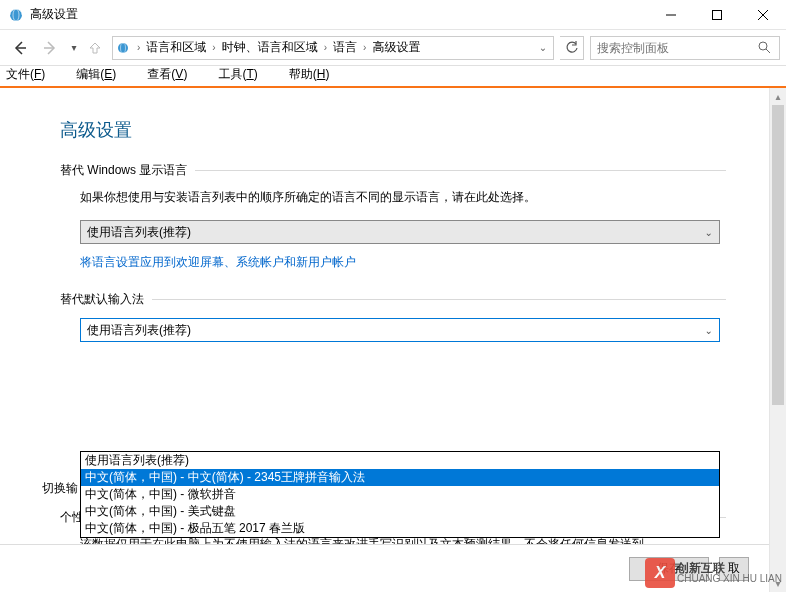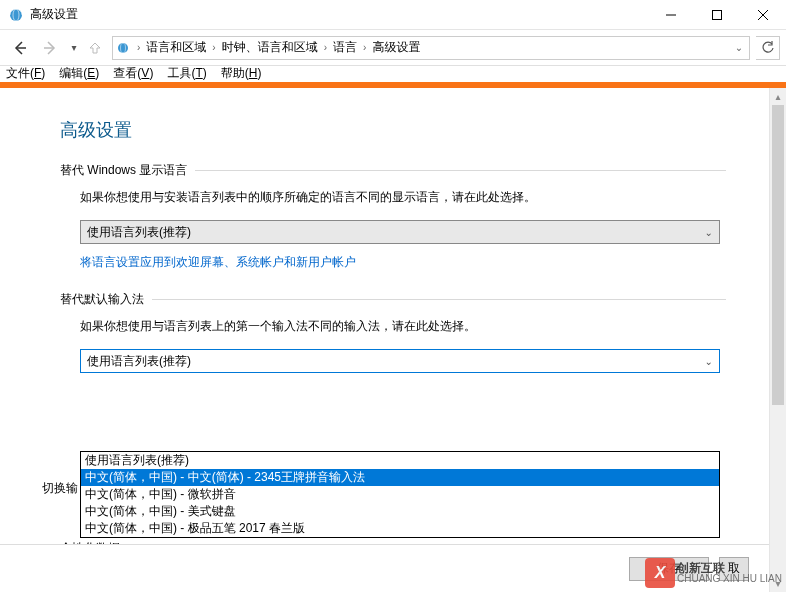--- a/index.html
+++ b/index.html
@@ -16,21 +16,21 @@
 .up-arrow { width: 22px; height: 28px; display: flex; align-items: center; justify-content: center; color: #bbb; }
 .addressbar { flex: 1; height: 24px; border: 1px solid #ccc; display: flex; align-items: center; background: #fff; margin: 0 4px; }
 .addressbar .crumb-icon { width: 20px; display: flex; align-items: center; justify-content: center; }
 .addressbar .sep { padding: 0 4px; color: #666; font-size: 10px; }
 .addressbar .crumb { padding: 0 2px; font-size: 12px; }
 .addressbar .addr-dropdown { width: 20px; text-align: center; color: #666; font-size: 10px; }
 .refresh-btn { width: 24px; height: 24px; border: 1px solid #ccc; border-left: none; display: flex; align-items: center; justify-content: center; }
 .searchbar { width: 190px; height: 24px; border: 1px solid #ccc; display: flex; align-items: center; margin-left: 4px; }
 .searchbar input { border: none; outline: none; flex: 1; padding: 0 6px; font-size: 12px; background: transparent; }
 .searchbar .search-icon { width: 24px; text-align: center; color: #666; }
-.menubar { height: 22px; display: flex; align-items: flex-end; padding: 0 6px; gap: 14px; font-size: 12px; border-bottom: 6px solid #f97316; }
+.menubar { height: 22px; display: flex; align-items: flex-start; padding: 0 6px; gap: 31px; font-size: 12px; border-bottom: 2px solid #f97316; }
 .menubar .menu-item u { text-decoration: underline; }
 .content-wrap { position: absolute; top: 88px; bottom: 0; left: 0; right: 0; overflow: hidden; }
 .scrollbar { position: absolute; right: 0; top: 0; bottom: 0; width: 17px; background: #f0f0f0; border-left: 1px solid #e5e5e5; }
 .scrollbar .sb-btn { height: 17px; display: flex; align-items: center; justify-content: center; color: #888; font-size: 10px; }
 .scrollbar .sb-thumb { position: absolute; left: 2px; right: 2px; top: 17px; height: 300px; background: #cdcdcd; }
 .content { padding: 30px 60px 20px 60px; }
 h1.page-title { font-size: 18px; color: #0c5a8c; font-weight: normal; margin-bottom: 20px; }
 .section-header { font-size: 12px; margin-bottom: 10px; display: flex; align-items: center; }
 .section-header .line { flex: 1; height: 1px; background: #d9d9d9; margin-left: 8px; }
 .section-body { padding-left: 20px; margin-bottom: 20px; }
@@ -118,20 +118,29 @@
     <span class="crumb">高级设置</span>
     <span style="flex:1"></span>
     <span class="addr-dropdown">⌄</span>
   </div>
   <div class="refresh-btn">
     <svg width="14" height="14" viewBox="0 0 14 14">
         <path d="M11 3 A5 5 0 1 0 12 7" fill="none" stroke="#555" stroke-width="1.2"></path>
         <path d="M11 0 L11 4 L7 4" fill="none" stroke="#555" stroke-width="1.2"></path>
       </svg>
   </div>
+  <div class="searchbar">
+    <input placeholder="搜索控制面板" style="">
+    <span class="search-icon">
+      <svg width="13" height="13" viewBox="0 0 13 13">
+          <circle cx="5" cy="5" r="4" fill="none" stroke="#666" stroke-width="1"></circle>
+          <line x1="8" y1="8" x2="12" y2="12" stroke="#666" stroke-width="1"></line>
+        </svg>
+    </span>
+  </div>
 </div>
 
 <div class="menubar">
   <span class="menu-item">文件(<u>F</u>)</span>
   <span class="menu-item">编辑(<u>E</u>)</span>
   <span class="menu-item">查看(<u>V</u>)</span>
   <span class="menu-item">工具(<u>T</u>)</span>
   <span class="menu-item">帮助(<u>H</u>)</span>
 </div>
 
@@ -150,21 +159,20 @@
         <span class="arrow">⌄</span>
       </div>
       <span class="link">将语言设置应用到欢迎屏幕、系统帐户和新用户帐户</span>
     </div>
 
     <div class="section-header">
       <span>替代默认输入法</span>
       <span class="line"></span>
     </div>
     <div class="section-body">
-      <div class="desc">如果你想使用与语言列表上的第一个输入法不同的输入法，请在此处选择。</div>
       <div class="combo open">
         <span>使用语言列表(推荐)</span>
         <span class="arrow">⌄</span>
       </div>
     </div>
 
     <div style="height:100px"></div>
     <div class="section-body" style="margin-top:0;">
       <span class="link">更改语言栏热键</span>
     </div>

